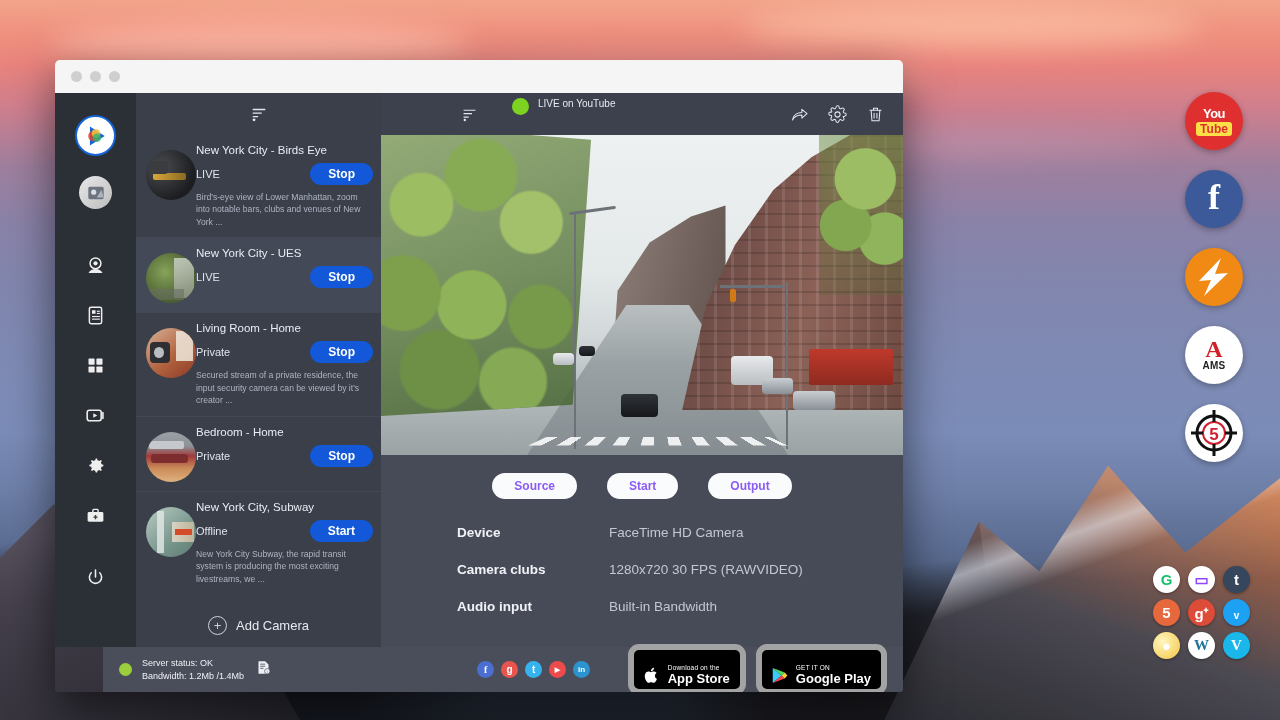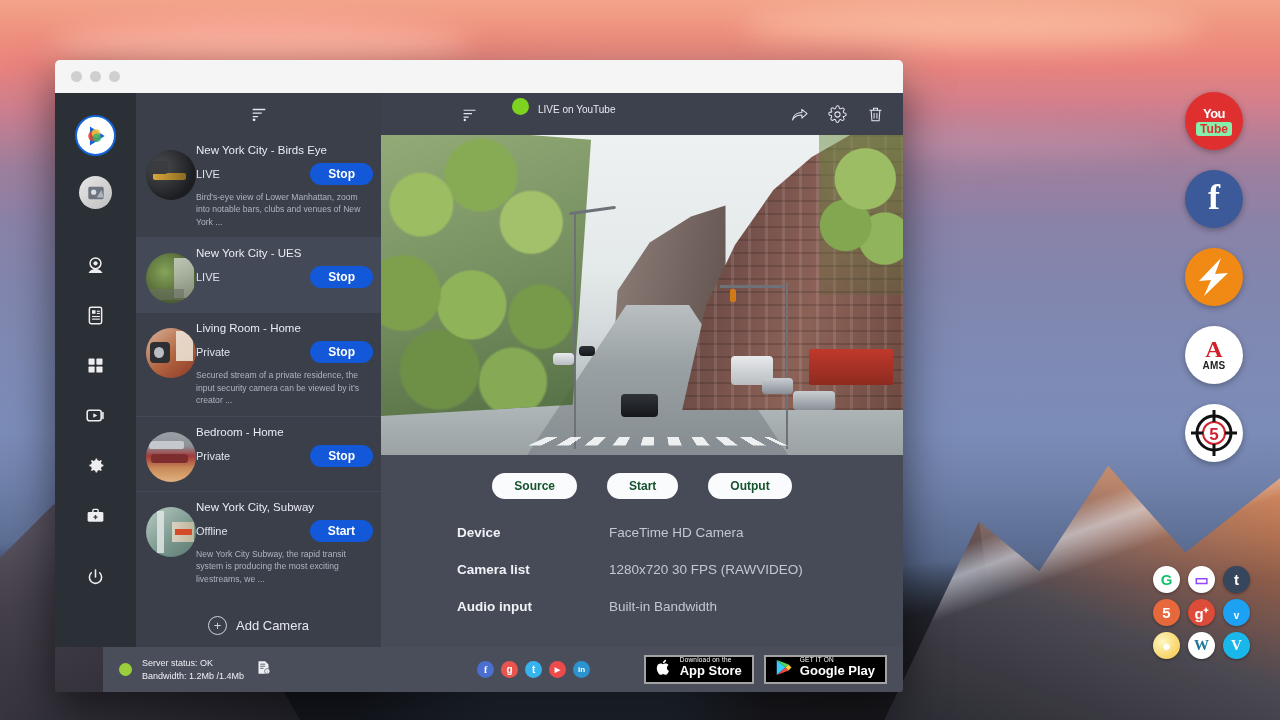--- a/index.html
+++ b/index.html
@@ -57,21 +57,21 @@
     display: flex; flex-direction: column; gap: 20px; align-items: center;
   }
   .dicon {
     width: 58px; height: 58px; border-radius: 50%;
     display: flex; align-items: center; justify-content: center;
     box-shadow: 0 2px 6px rgba(0,0,0,.3);
     overflow: hidden; position: relative;
   }
   .dicon-youtube { background: #e02f2f; flex-direction: column; }
   .yt-you { color:#fff; font-weight:bold; font-size:13px; line-height:13px; letter-spacing:-.5px;}
-  .yt-tube { background:#86efac; color:#e02f2f; font-weight:bold; font-size:12px; line-height:12px;
+  .yt-tube { background:#fde047; color:#e02f2f; font-weight:bold; font-size:12px; line-height:12px;
              padding:1px 4px; border-radius:3px; margin-top:2px;}
   .dicon-fb { background: #3c5a9a; color: #fff; font-family: "Liberation Serif", serif;
               font-weight: bold; font-size: 36px; line-height: 36px; padding-bottom:4px;}
   .dicon-w { background: #f08a14; }
   .dicon-w svg { width: 46px; height: 46px; }
   .dicon-ams { background:#fff; flex-direction: column; }
   .ams-a { color:#d32028; font-weight:bold; font-size:24px; line-height:20px;
            font-family:"Liberation Serif", serif;}
   .ams-t { color:#222; font-weight:bold; font-size:10px; letter-spacing:.3px; margin-top:1px;}
   .dicon-5 { background:#fff; }
@@ -166,21 +166,21 @@
     line-height: 1;
   }
   #add-camera .lbl { color: #e6e9f0; font-size: 13px; }
 
   
   #main { flex: 1; background: #474b58; display: flex; flex-direction: column; min-width: 0;}
   #topbar {
     height: 42px; flex: 0 0 42px; display: flex; align-items: center;
     padding: 0 18px; gap: 10px; background: #3d414d;
   }
-  #live-pill { display:flex; align-items:flex-end; gap:9px; margin: 0 auto 16px 24px;}
+  #live-pill { display:flex; align-items:flex-start; gap:9px; margin: 0 auto 16px 24px;}
   #live-dot { width: 17px; height: 17px; border-radius: 50%; background: #7ed321; }
   #live-label { color: #e7eaf1; font-size: 10px; }
   #topbar-actions { display: flex; align-items: center; gap: 19px; margin-left: auto; }
   #topbar-actions svg { width: 19px; height: 19px; stroke: #e5e8f0; fill: none; stroke-width: 1.3; cursor:pointer;}
 
   #video {
     height: 320px; flex: 0 0 320px; position: relative; overflow: hidden;
     background: #86909c;
   }
   
@@ -240,21 +240,21 @@
     position:absolute; width:2px; background:#6c7277;
   }
   .vcross {
     position:absolute; left:30%; right:24%; bottom:6px; height:16px;
     background: repeating-linear-gradient(90deg, rgba(255,255,255,.85) 0 12px, rgba(255,255,255,0) 12px 26px);
     transform: perspective(90px) rotateX(58deg);
   }
 
   #tabs { display: flex; justify-content: center; gap: 30px; padding: 18px 0 2px 0; }
   .tab {
-    background: #fafbfd; color: #14532d; font-size: 12px; font-weight: bold;
+    background: #fafbfd; color: #8b5cf6; font-size: 12px; font-weight: bold;
     border: none; border-radius: 14px; padding: 6px 22px; cursor: pointer;
   }
   #detail { padding: 24px 0 0 76px; }
   .drow { display: flex; margin-bottom: 22px; }
   .dlabel { width: 152px; color: #f0f2f6; font-size: 13.5px; font-weight: bold; }
   .dvalue { color: #c2c7d2; font-size: 13.5px; }
 
   
   #footer {
     height: 45px; flex: 0 0 45px; background: #4a4e5a;
@@ -262,23 +262,23 @@
   }
   #srv-dot { width: 13px; height: 13px; border-radius: 50%; background: #9ace3a; flex:0 0 13px;}
   #srv-text { color: #eef0f5; font-size: 9px; line-height: 1.35; }
   #srv-doc { margin-left: 2px; }
   #srv-doc svg { width: 15px; height: 15px; fill:#eef0f5; }
   #social { display: flex; gap: 7px; margin-left: 196px; }
   .soc { width: 17px; height: 17px; border-radius: 50%; display:flex;
          align-items:center; justify-content:center; color:#fff; font-size:10px; font-weight:bold;}
   #stores { display: flex; gap: 10px; margin-left: auto; }
   .store {
-    background: #000; border-radius: 0; padding: 0 10px 4px 8px;
+    background: #000; border-radius: 11px; padding: 15px 10px 4px 8px;
     display: flex; align-items: center; gap: 7px; cursor: pointer;
-    border: 2px solid #a3a3a3;
+    border: 6px solid #a3a3a3;
   }
   .store-txt { color:#fff; line-height:1.05; }
   .store-top { font-size: 6.5px; letter-spacing:.2px; display:block; }
   .store-bot { font-size: 13px; font-weight: bold; display:block; }
 </style>
 </head>
 <body>
 
 <div id="desktop">
   <div class="cloud" style="left:4%;top:3%;width:420px;height:46px;background:rgba(255,190,170,.75);"></div>
@@ -579,21 +579,21 @@
         <button class="tab">Start</button>
         <button class="tab">Output</button>
       </div>
 
       <div id="detail">
         <div class="drow">
           <span class="dlabel">Device</span>
           <span class="dvalue">FaceTime HD Camera</span>
         </div>
         <div class="drow">
-          <span class="dlabel">Camera list</span>
+          <span class="dlabel">Camera clubs</span>
           <span class="dvalue">1280x720 30 FPS (RAWVIDEO)</span>
         </div>
         <div class="drow">
           <span class="dlabel">Audio input</span>
           <span class="dvalue">Built-in Bandwidth</span>
         </div>
       </div>
     </div>
   </div>
 

